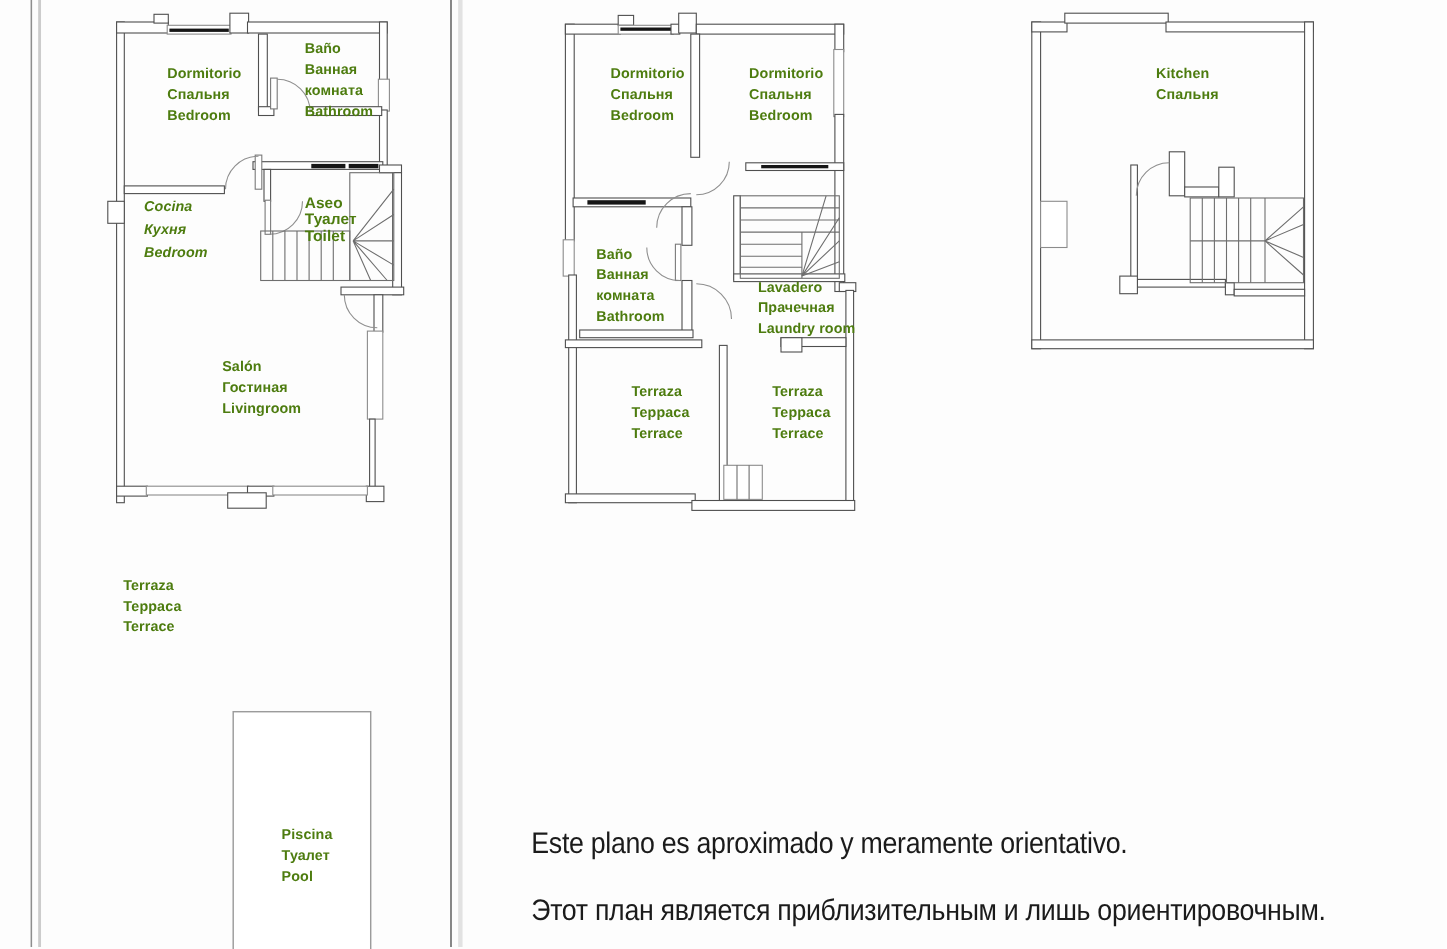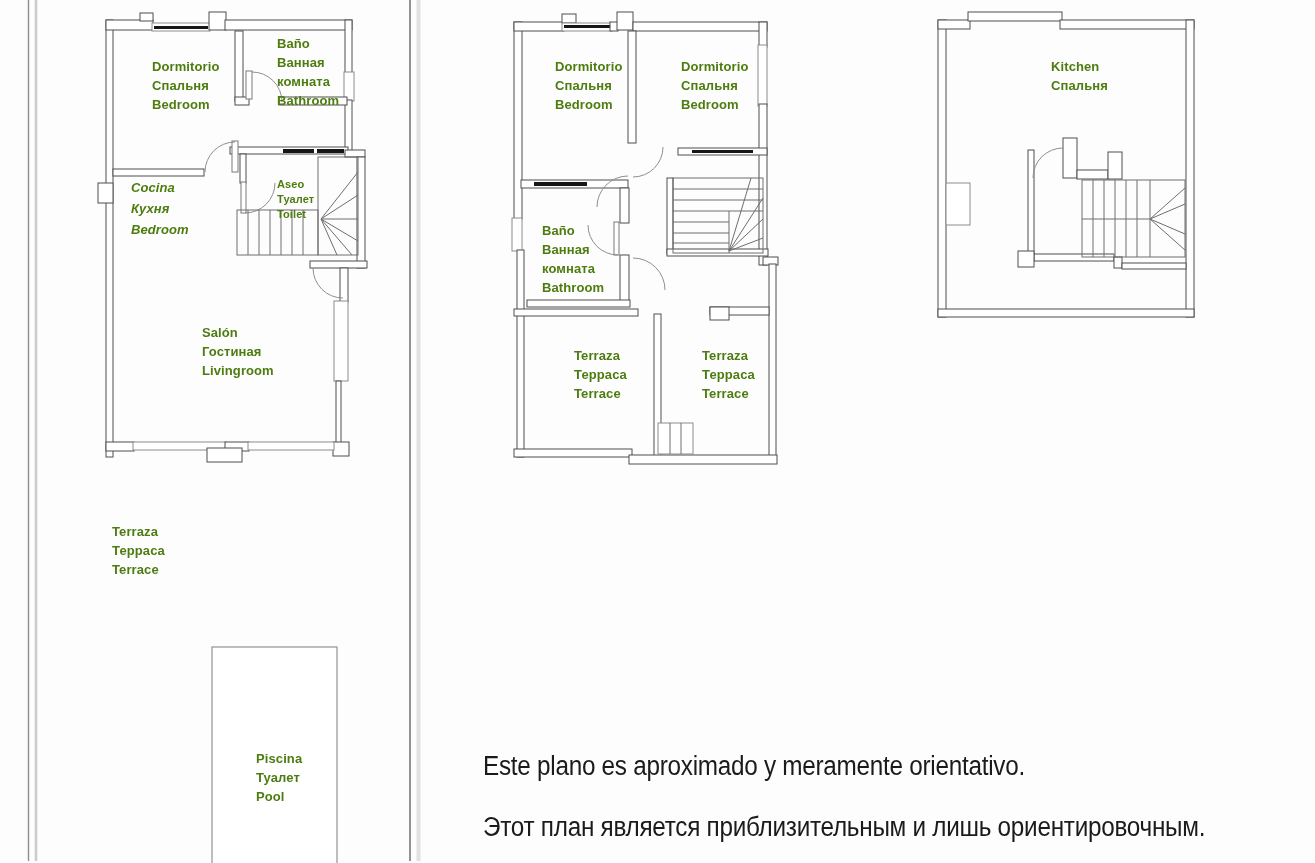--- a/index.html
+++ b/index.html
@@ -8,21 +8,21 @@
   svg{position:absolute;left:0;top:0;}
   .wall{fill:#ffffff;stroke:#4f4f4f;stroke-width:1;}
   .win{fill:#ffffff;stroke:#8c8c8c;stroke-width:1;}
   .dark{fill:#161616;stroke:none;}
   .stair{fill:none;stroke:#6e6e6e;stroke-width:1;}
   .door{fill:none;stroke:#8f8f8f;stroke-width:1;}
   .leaf{fill:#ffffff;stroke:#7a7a7a;stroke-width:1;}
   .lbl{position:absolute;font-weight:700;font-size:13px;line-height:19px;color:#4d7c0f;
        white-space:nowrap;letter-spacing:.1px;}
   .lbl.lh21{line-height:21px;font-style:italic;}
-  .lbl.small{font-size:11px;line-height:15px;}
+  .lbl.small{font-size:14px;line-height:15px;}
   .disc{position:absolute;font-weight:400;font-size:27px;color:#1b1b1b;white-space:nowrap;
         letter-spacing:-.3px;transform:scaleX(.9);transform-origin:left top;}
 </style>
 </head>
 <body>
 
 <div id="stage">
 
 <svg width="1315" height="863" viewBox="0 0 1315 863">
 
@@ -238,20 +238,25 @@
   <div>Bedroom</div>
 </div>
 
 <div class="lbl" style="left:542px;top:221px">
   <div>Baño</div>
   <div>Ванная</div>
   <div>комната</div>
   <div>Bathroom</div>
 </div>
 
+<div class="lbl" style="left:689px;top:251px">
+  <div>Lavadero</div>
+  <div>Прачечная</div>
+  <div>Laundry room</div>
+</div>
 
 <div class="lbl" style="left:574px;top:346px">
   <div>Terraza</div>
   <div>Терраса</div>
   <div>Terrace</div>
 </div>
 
 <div class="lbl" style="left:702px;top:346px">
   <div>Terraza</div>
   <div>Терраса</div>

